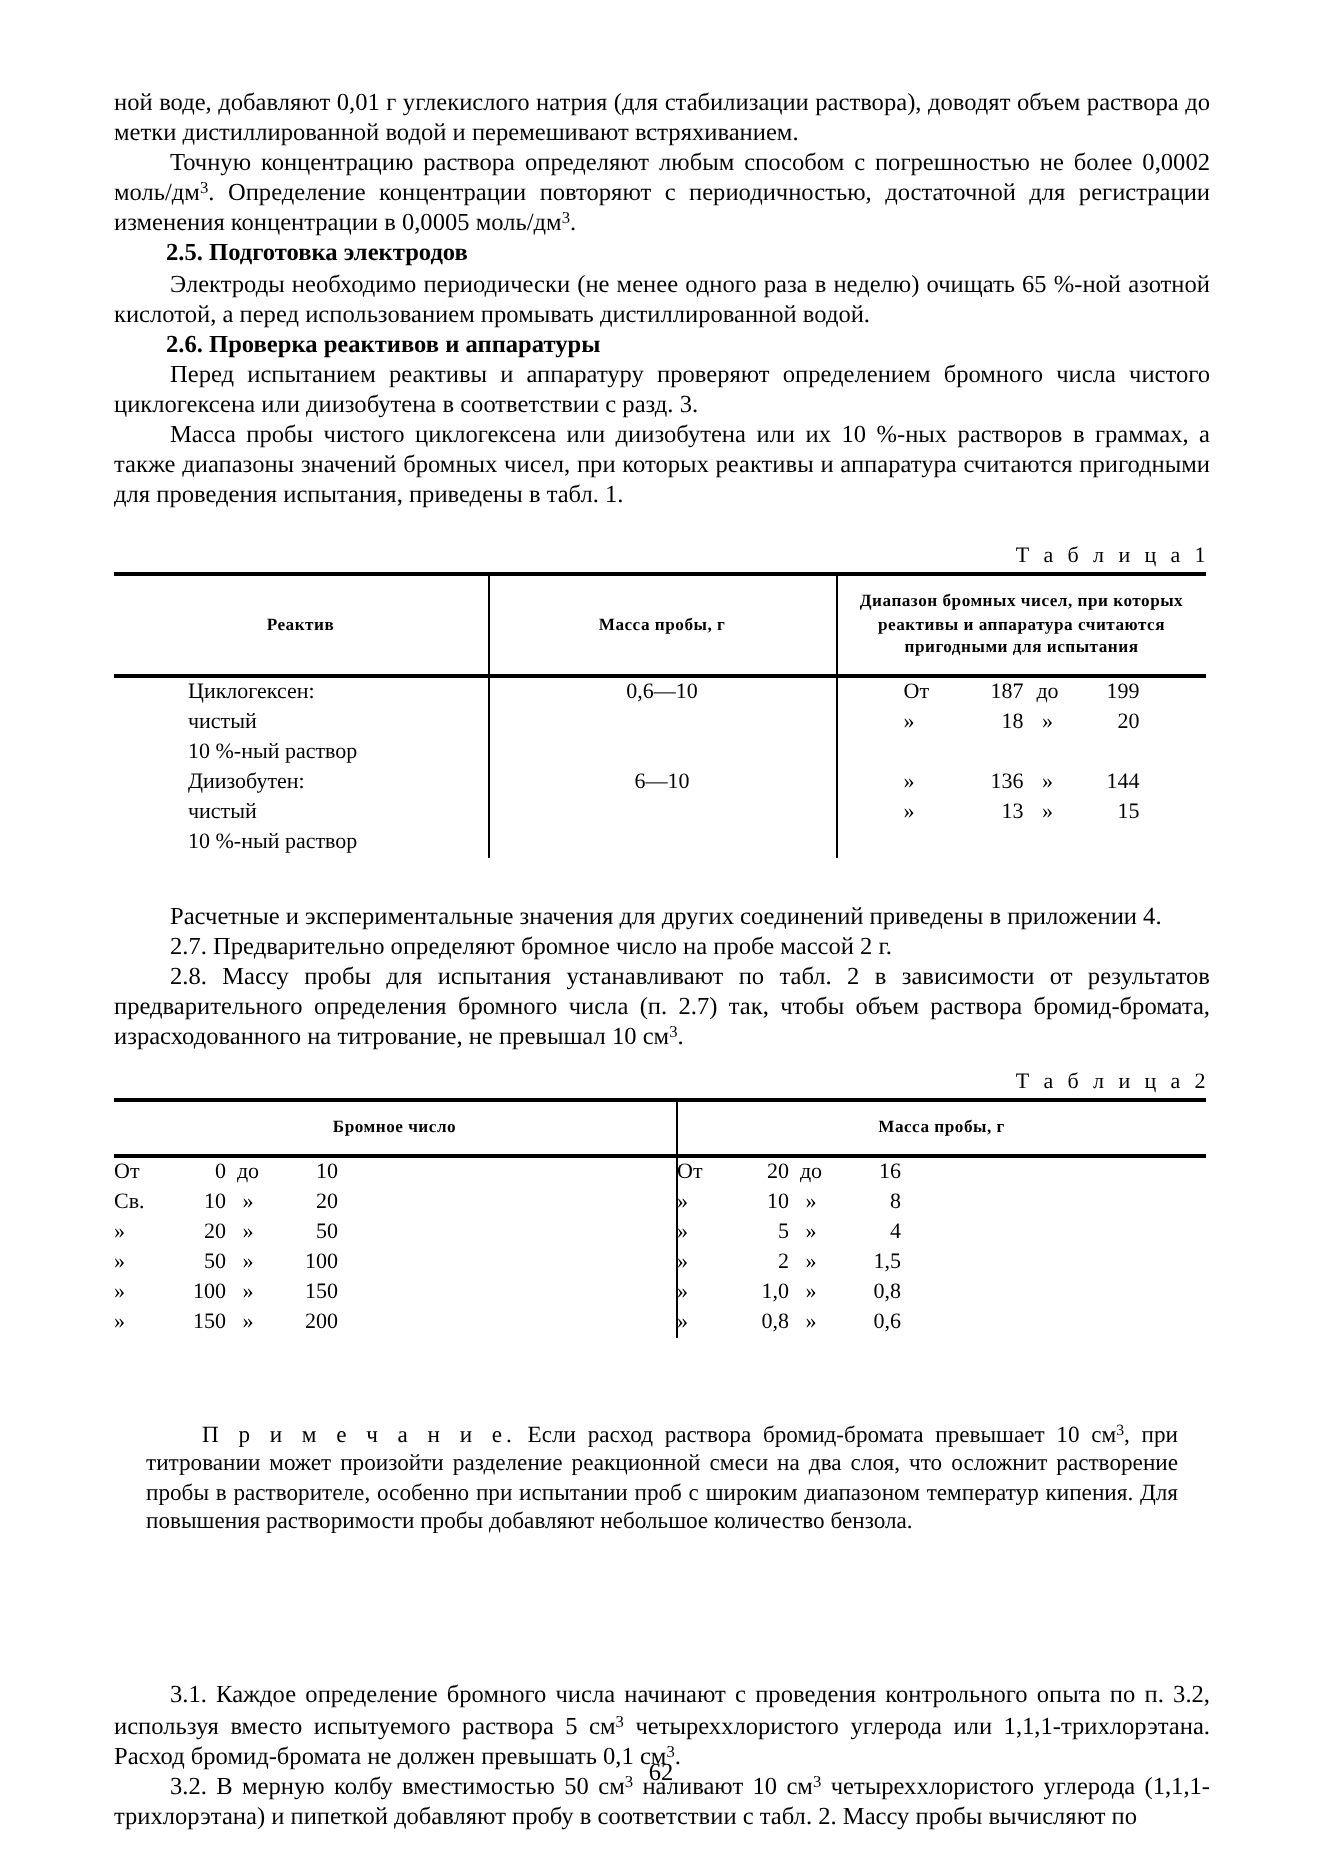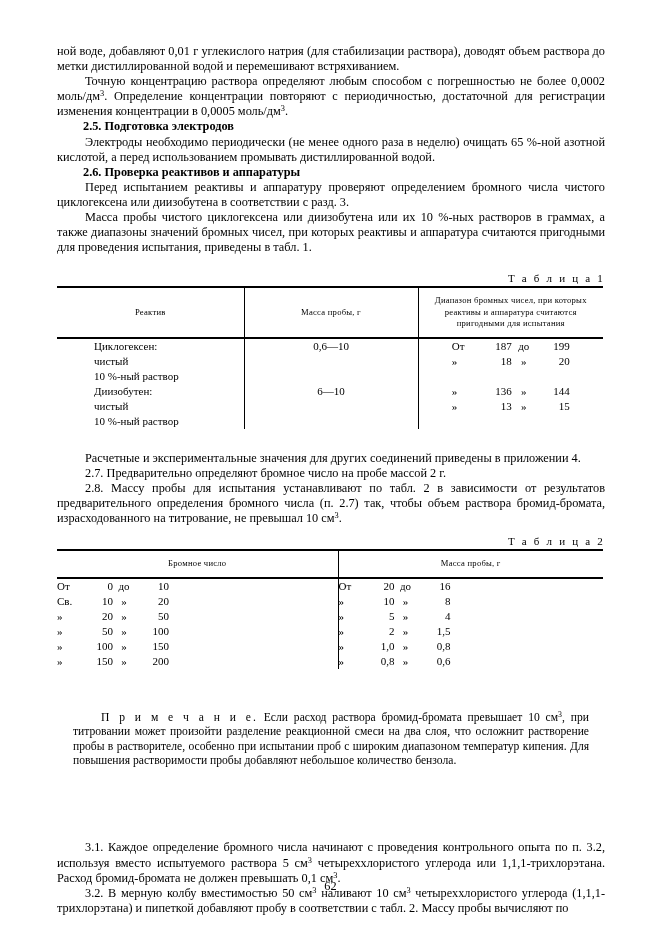--- a/index.html
+++ b/index.html
@@ -74,21 +74,21 @@
   
   table.gost {
     width: 546px;
     border-collapse: collapse;
     table-layout: fixed;
     margin: 0;
   }
   table.gost .thead-row > th {
     border-top: 2.1px solid #000;
     border-bottom: 2.1px solid #000;
-    font-weight: normal;
+    font-weight: bold;
     font-size: 8.6px;
     line-height: 11.5px;
     text-align: center;
     vertical-align: middle;
     padding: 7px 4px 7px 4px;
     letter-spacing: 0.25px;
   }
   table.gost td {
     font-size: 11px;
     line-height: 15px;

